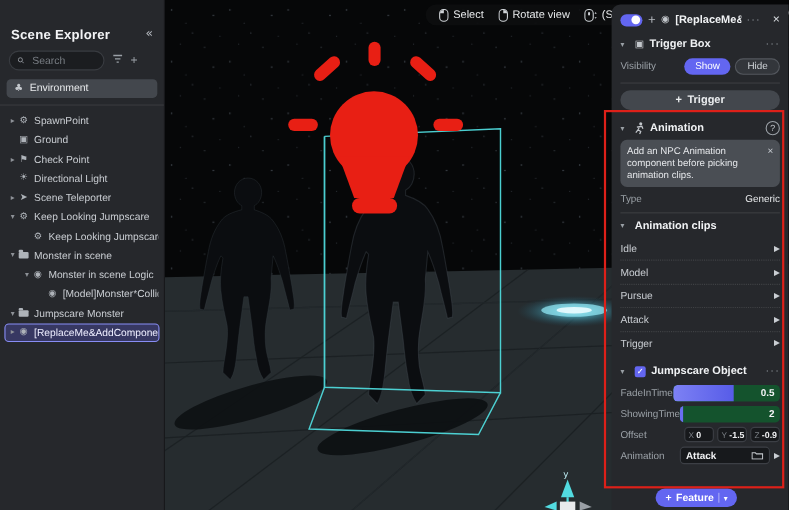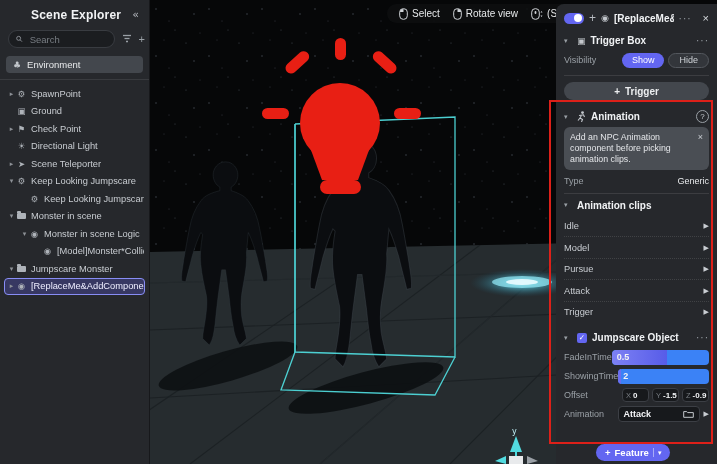--- a/index.html
+++ b/index.html
@@ -13,24 +13,24 @@
 
   
   #vtoolbar{position:absolute;left:237px;top:4px;height:19px;display:flex;align-items:center;gap:13px;
     background:rgba(13,14,16,.9);border-radius:10px;padding:0 12px;z-index:5;}
   #vtoolbar .titem{display:flex;align-items:center;gap:4px;color:#e6e8ea;font-size:10px;white-space:nowrap;}
   #vtoolbar svg{display:block;}
 
   
   #leftpanel{position:absolute;left:0;top:0;width:150px;height:464px;background:#26282c;z-index:6;
     border-right:1px solid #17181b;box-sizing:border-box;}
-  .lp-head{display:flex;align-items:flex-start;justify-content:space-between;padding:8px 10px 6px 10px;margin-left:21px;}
+  .lp-head{display:flex;align-items:flex-start;justify-content:space-between;padding:24px 10px 6px 10px;}
   .lp-title{color:#f2f3f5;font-size:12px;font-weight:bold;letter-spacing:.2px;}
   .lp-collapse{color:#b6bac0;font-size:11px;cursor:pointer;}
-  .lp-searchrow{display:flex;align-items:center;gap:7px;padding:2px 4px 6px 8px;}
+  .lp-searchrow{display:flex;align-items:center;gap:7px;padding:2px 24px 6px 8px;}
   .searchpill{flex:1;display:flex;align-items:center;gap:5px;height:16px;background:#1b1d20;
     border:1px solid #393c41;border-radius:9px;padding:0 7px;}
   .searchpill input{background:transparent;border:0;outline:0;color:#cfd3d7;font-size:9.5px;width:100%;
     font-family:inherit;}
   .searchpill input::placeholder{color:#787d83;}
   .lp-iconbtn{color:#9aa0a6;font-size:11px;line-height:1;cursor:pointer;}
   .envrow{margin:2px 6px;display:flex;align-items:center;gap:6px;background:#43474d;border-radius:4px;
     height:17px;padding:0 7px;color:#e8eaec;font-size:9.5px;}
   .lp-div{height:1px;background:rgba(255,255,255,.09);margin:6px 0 5px 0;}
   .tree{padding:0 4px;}
@@ -72,22 +72,22 @@
     gap:5px;color:#eceef0;font-size:10px;font-weight:bold;cursor:pointer;margin:3px 0;}
   .notice{background:#4a4e54;border-radius:6px;padding:5px 6px;display:flex;gap:4px;align-items:flex-start;margin:2px 0 4px 0;}
   .notice .ntext{color:#e4e6e9;font-size:8.8px;line-height:1.25;flex:1;}
   .notice .nx{color:#c9cdd2;font-size:9px;cursor:pointer;}
   .cliprow{display:flex;align-items:center;justify-content:space-between;height:20.5px;
     border-bottom:1px dotted rgba(255,255,255,.12);cursor:pointer;}
   .cliplabel{color:#c9cdd2;font-size:9.3px;}
   .clip-arrow{color:#c9cdd2;font-size:7px;}
   .checkbox{width:10px;height:10px;background:#6366f1;border-radius:2px;color:#fff;font-size:7.5px;
     display:flex;align-items:center;justify-content:center;cursor:pointer;}
-  .ctrl{width:104px;height:15px;background:#3b82f6;border-radius:4px;position:relative;display:flex;
-    align-items:center;justify-content:flex-start;padding:0 5px;box-sizing:border-box;cursor:pointer;overflow:hidden;}
+  .ctrl{width:104px;height:15px;background:#14532d;border-radius:4px;position:relative;display:flex;
+    align-items:center;justify-content:flex-end;padding:0 5px;box-sizing:border-box;cursor:pointer;overflow:hidden;}
   .ctrl .fillA{position:absolute;left:0;top:0;bottom:0;width:57%;background:linear-gradient(90deg,#7d81f4,#575ce8);border-radius:4px 0 0 4px;}
   .ctrl .fillB{position:absolute;left:0;top:0;bottom:0;width:3px;background:#6a6ef0;}
   .ctrl .cval{position:relative;color:#f2f3f5;font-size:9px;font-weight:bold;}
   .offsetgrp{display:flex;gap:3px;}
   .obox{width:27px;height:14px;background:#17191c;border:1px solid #3c3f45;border-radius:4px;display:flex;
     align-items:center;gap:2px;padding:0 3px;box-sizing:border-box;cursor:text;}
   .obox .oaxis{color:#787d83;font-size:7.5px;}
   .obox .oval{color:#f2f3f5;font-size:8px;font-weight:bold;white-space:nowrap;}
   .dropdown{width:82px;height:16px;background:#17191c;border:1px solid #3c3f45;border-radius:4px;display:flex;
     align-items:center;justify-content:space-between;padding:0 5px;box-sizing:border-box;cursor:pointer;}

